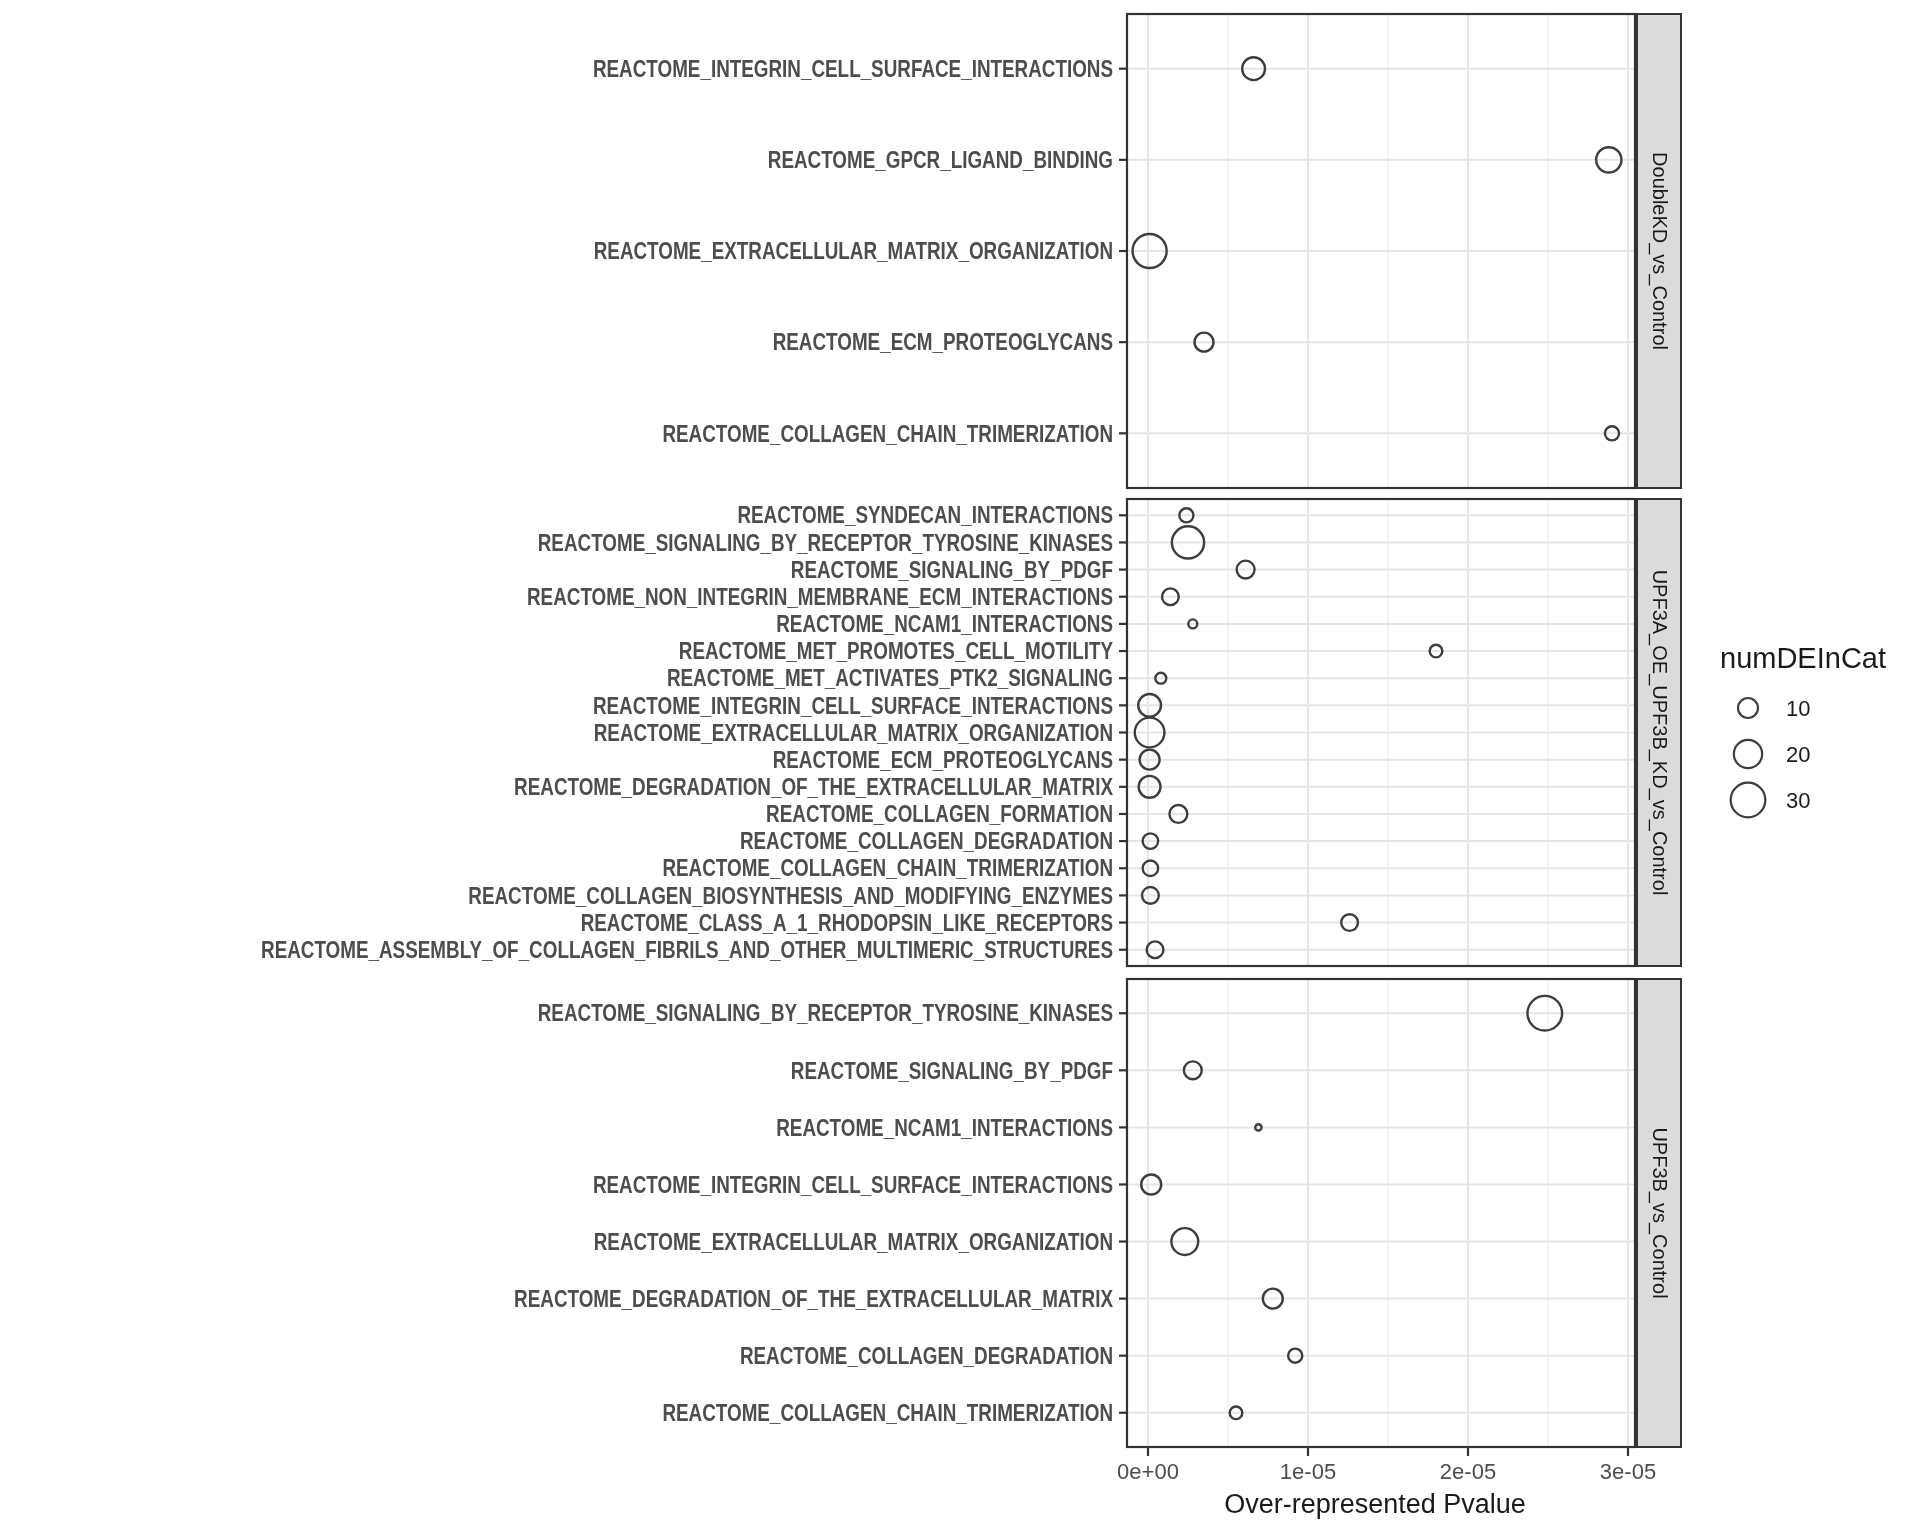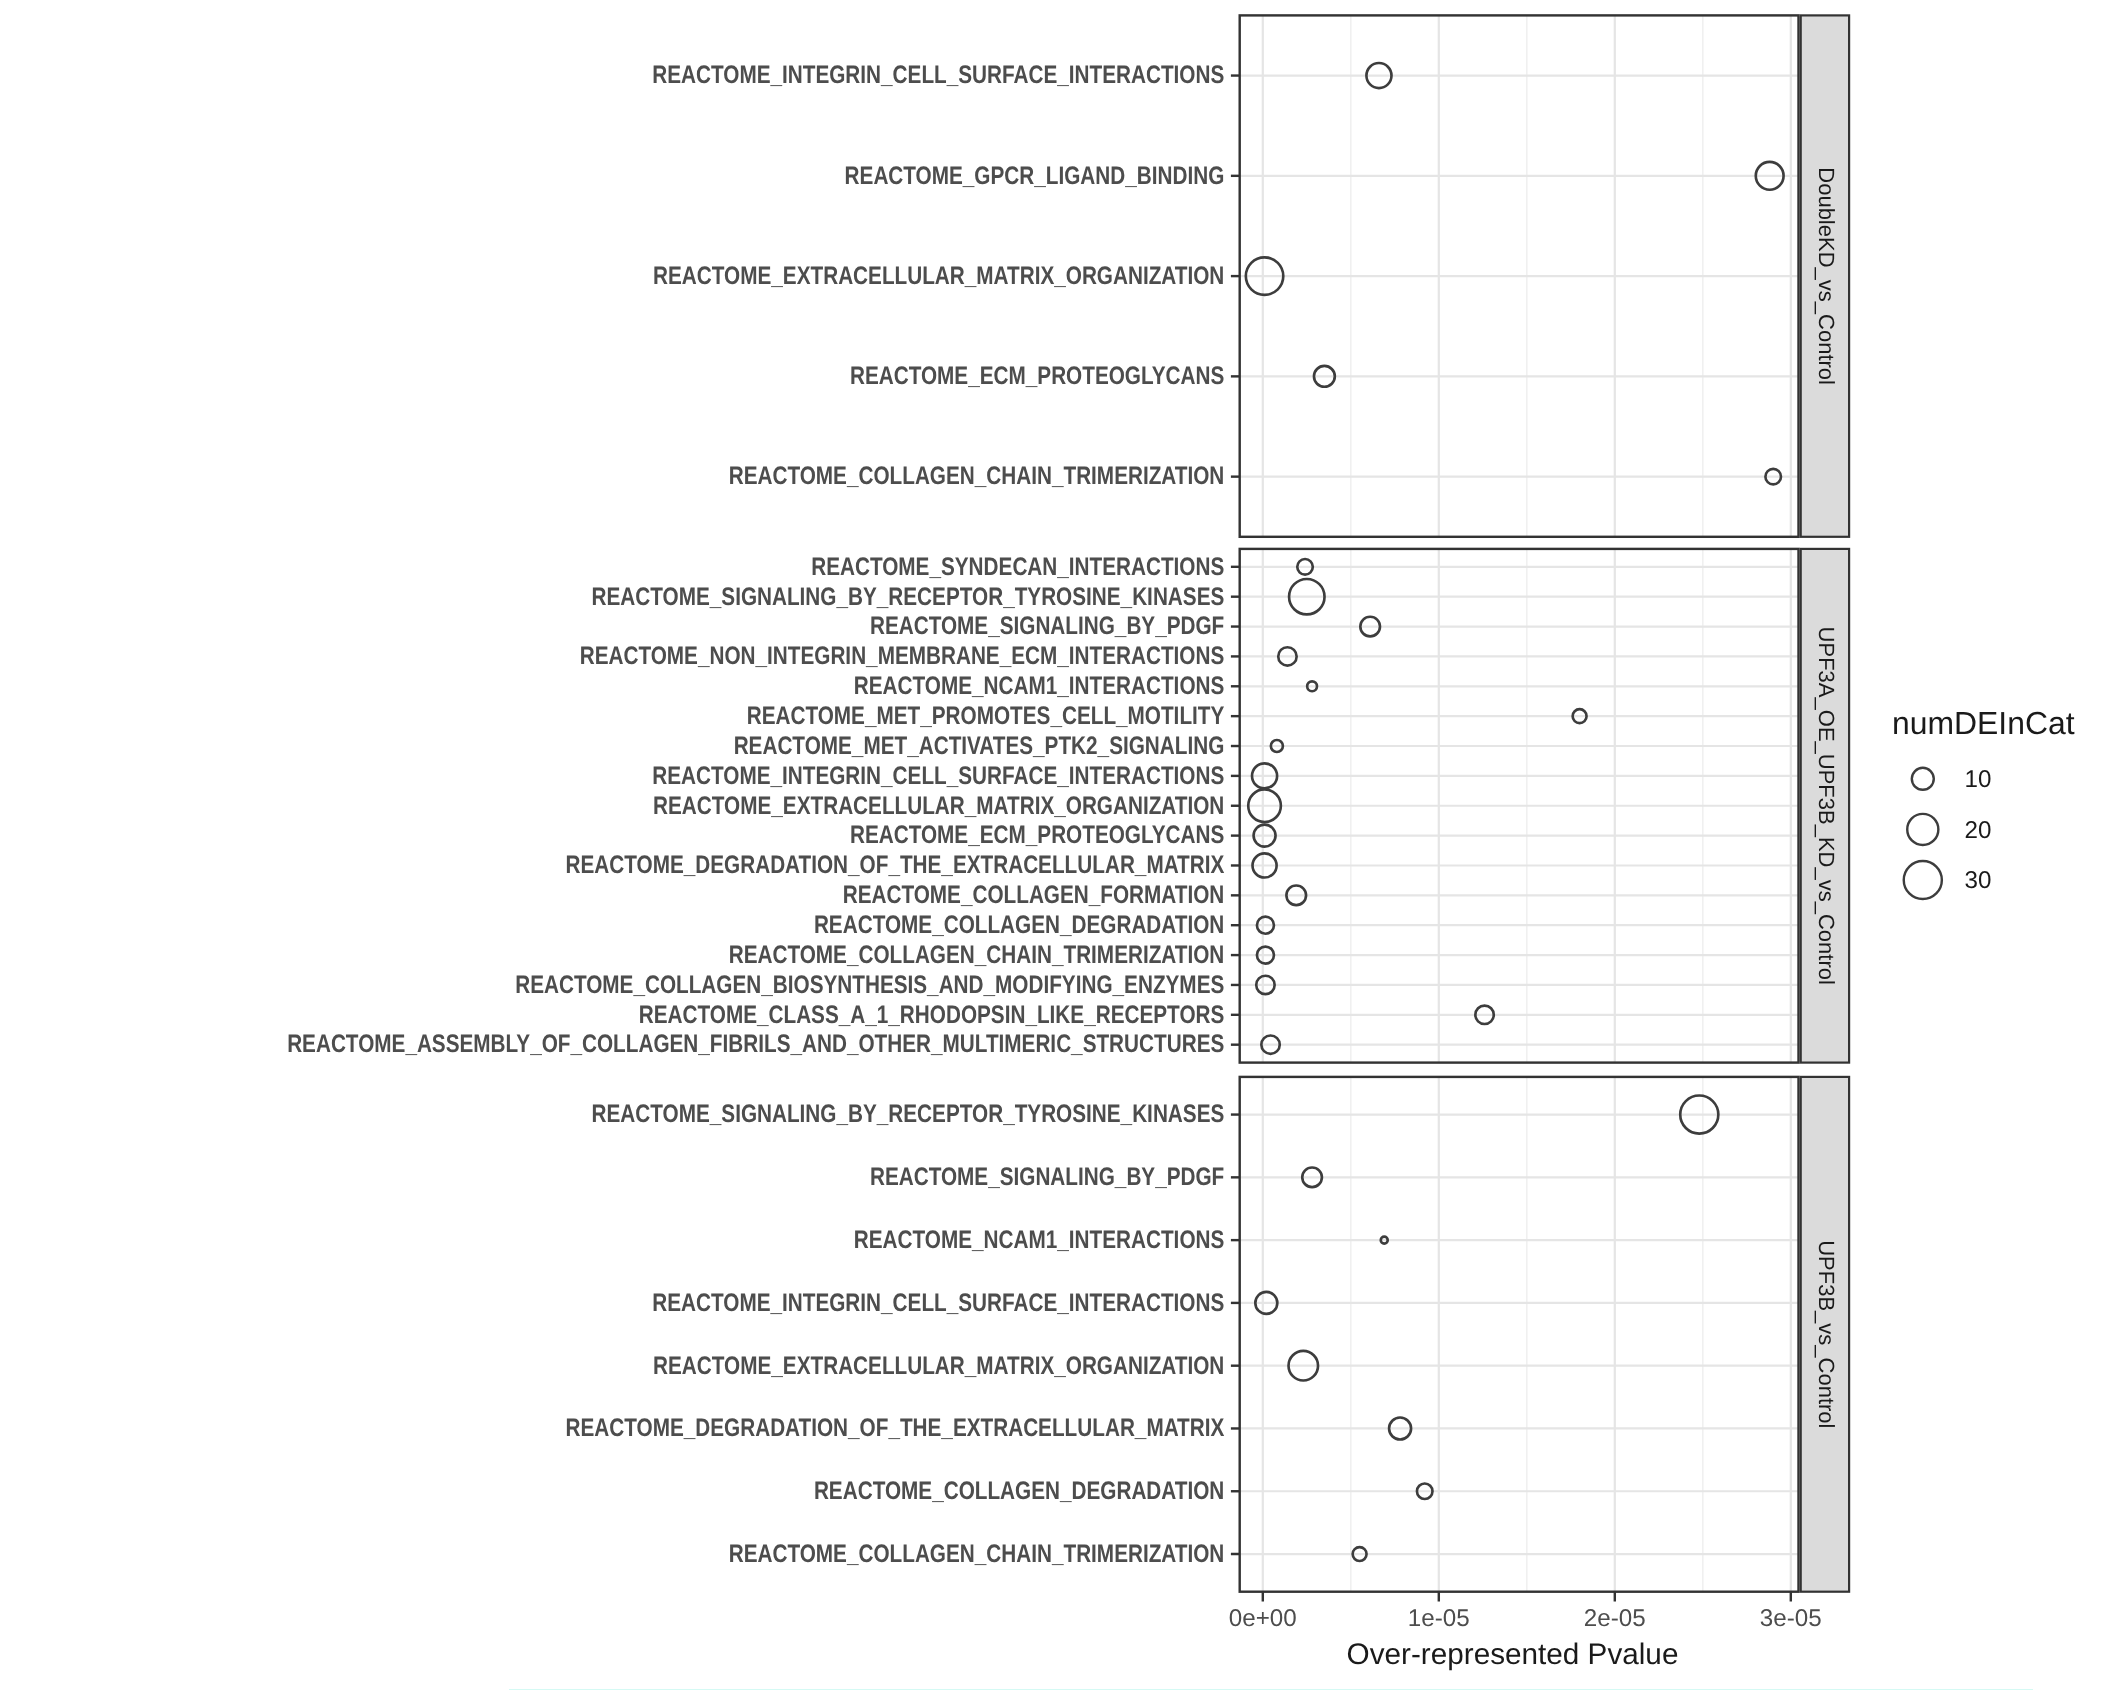--- a/index.html
+++ b/index.html
@@ -8,21 +8,21 @@
     background: #FFFFFF;
     width: 1920px;
     height: 1536px;
     overflow: hidden;
     font-family: "Liberation Sans", sans-serif;
   }
   .figure {
     position: relative;
     width: 1920px;
     height: 1536px;
-    background: #5eead4;
+    background: #22c55e;
   }
   svg text { user-select: none; }
 </style>
 </head>
 <body>
 
 <div class="figure">
   <svg id="chart" width="1920" height="1536" viewBox="0 0 1920 1536">
       <rect x="0" y="0" width="1920" height="1536" fill="#FFFFFF"></rect>
       <g>

